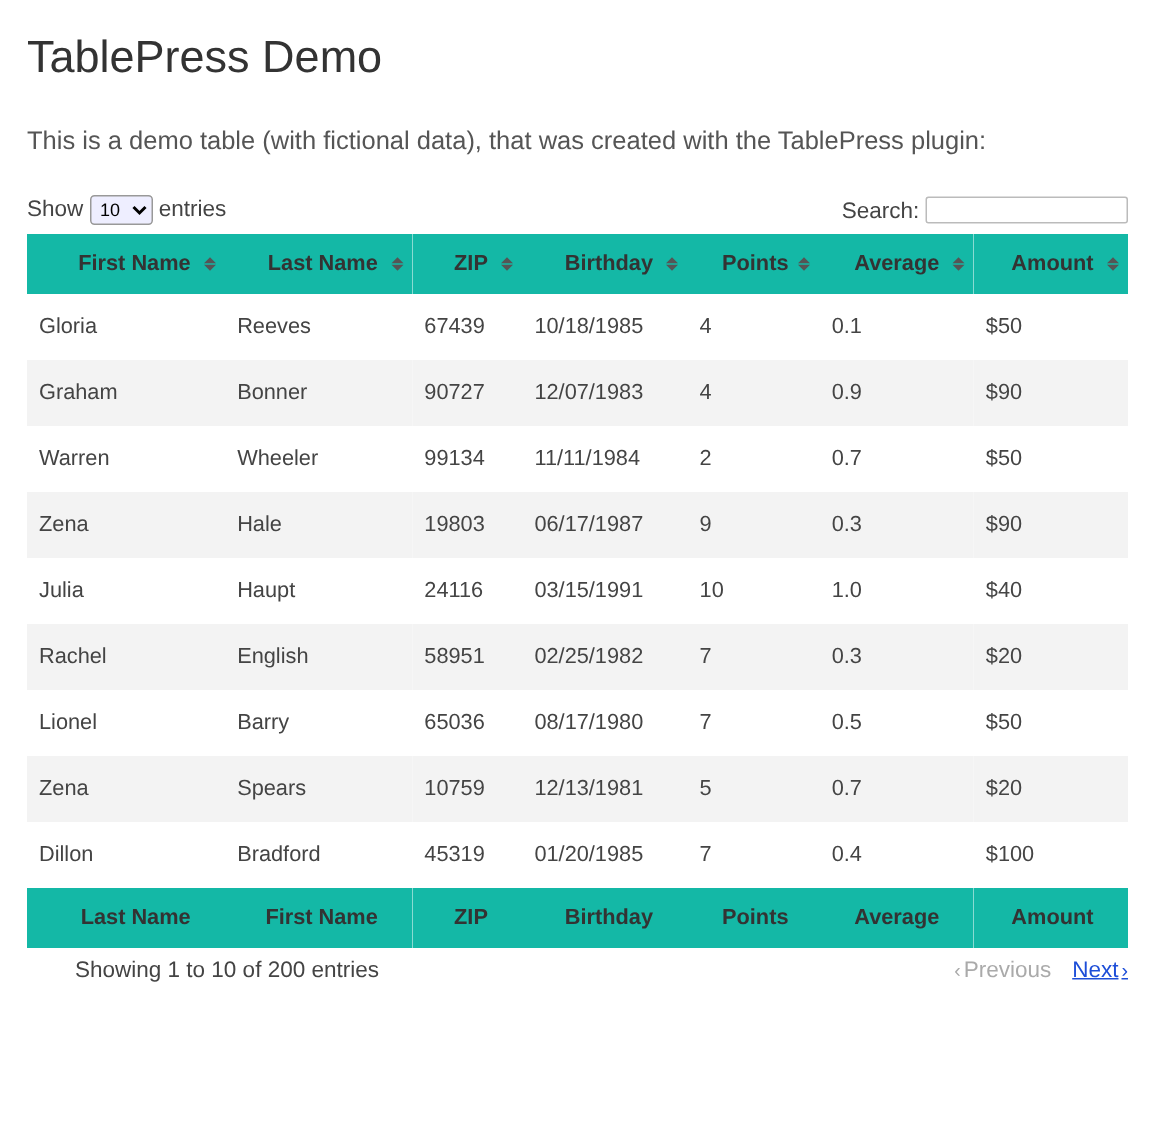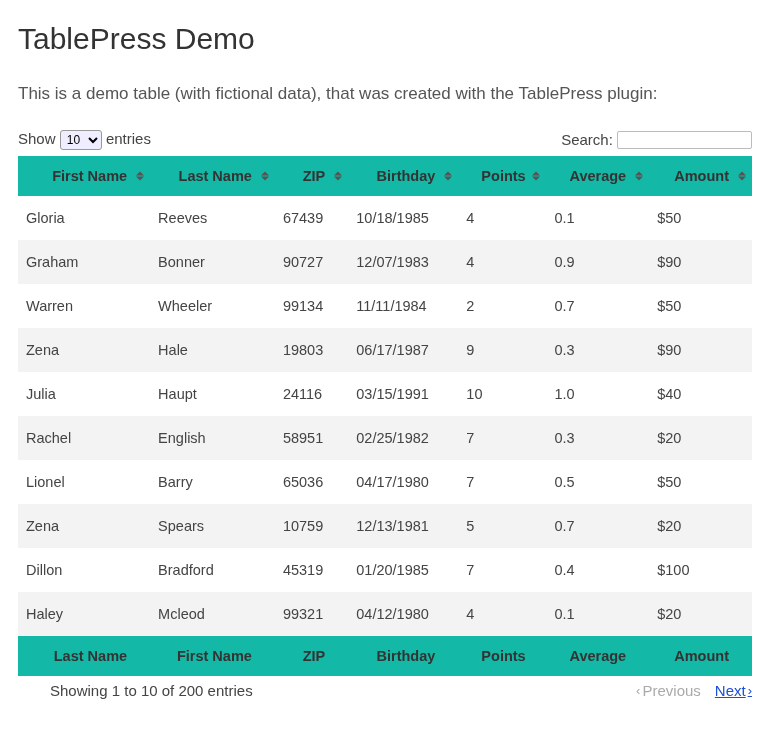--- a/index.html
+++ b/index.html
@@ -242,21 +242,21 @@
         <td>58951</td>
         <td>02/25/1982</td>
         <td>7</td>
         <td>0.3</td>
         <td>$20</td>
       </tr>
       <tr>
         <td>Lionel</td>
         <td>Barry</td>
         <td>65036</td>
-        <td>04/17/1980</td>
+        <td>08/17/1980</td>
         <td>7</td>
         <td>0.5</td>
         <td>$50</td>
       </tr>
       <tr>
         <td>Zena</td>
         <td>Spears</td>
         <td>10759</td>
         <td>12/13/1981</td>
         <td>5</td>
@@ -264,29 +264,20 @@
         <td>$20</td>
       </tr>
       <tr>
         <td>Dillon</td>
         <td>Bradford</td>
         <td>45319</td>
         <td>01/20/1985</td>
         <td>7</td>
         <td>0.4</td>
         <td>$100</td>
-      </tr>
-      <tr>
-        <td>Haley</td>
-        <td>Mcleod</td>
-        <td>99321</td>
-        <td>04/12/1980</td>
-        <td>4</td>
-        <td>0.1</td>
-        <td>$20</td>
       </tr>
     </tbody>
   <tfoot>
     <tr>
       <th>Last Name</th>
       <th>First Name</th>
       <th>ZIP</th>
       <th>Birthday</th>
       <th>Points</th>
       <th>Average</th>

